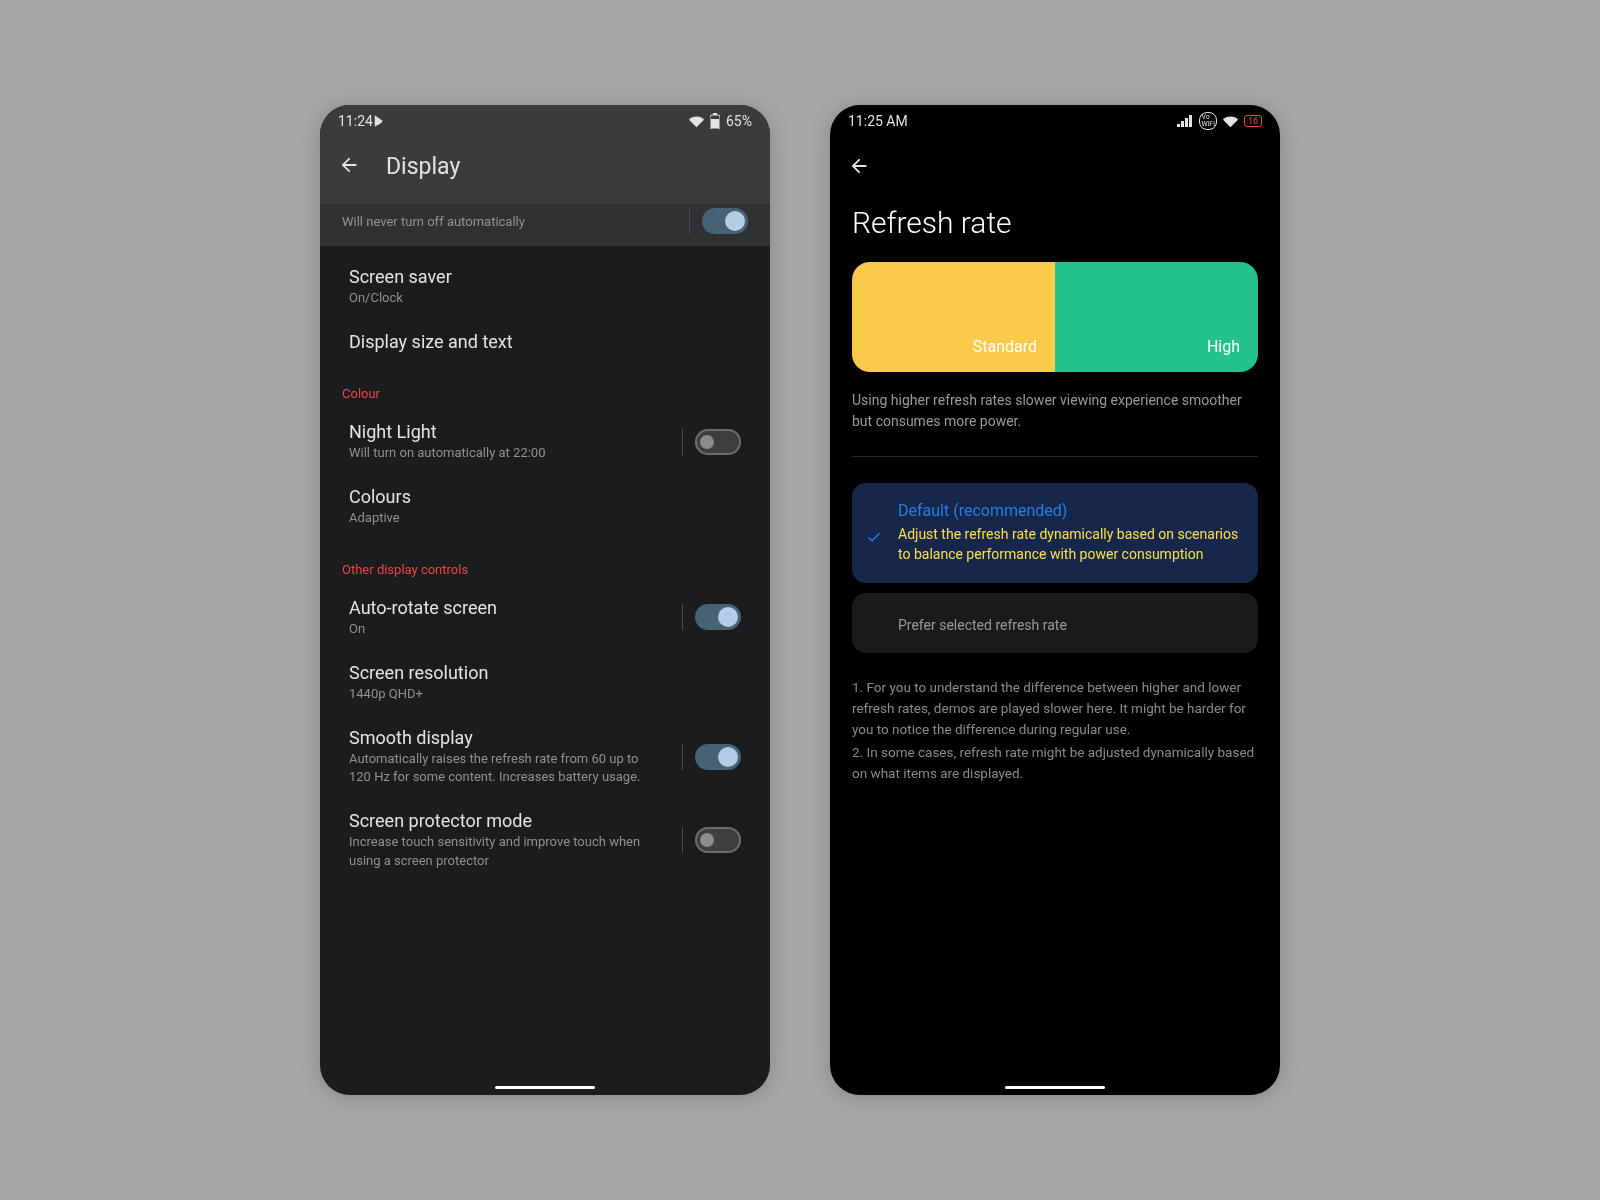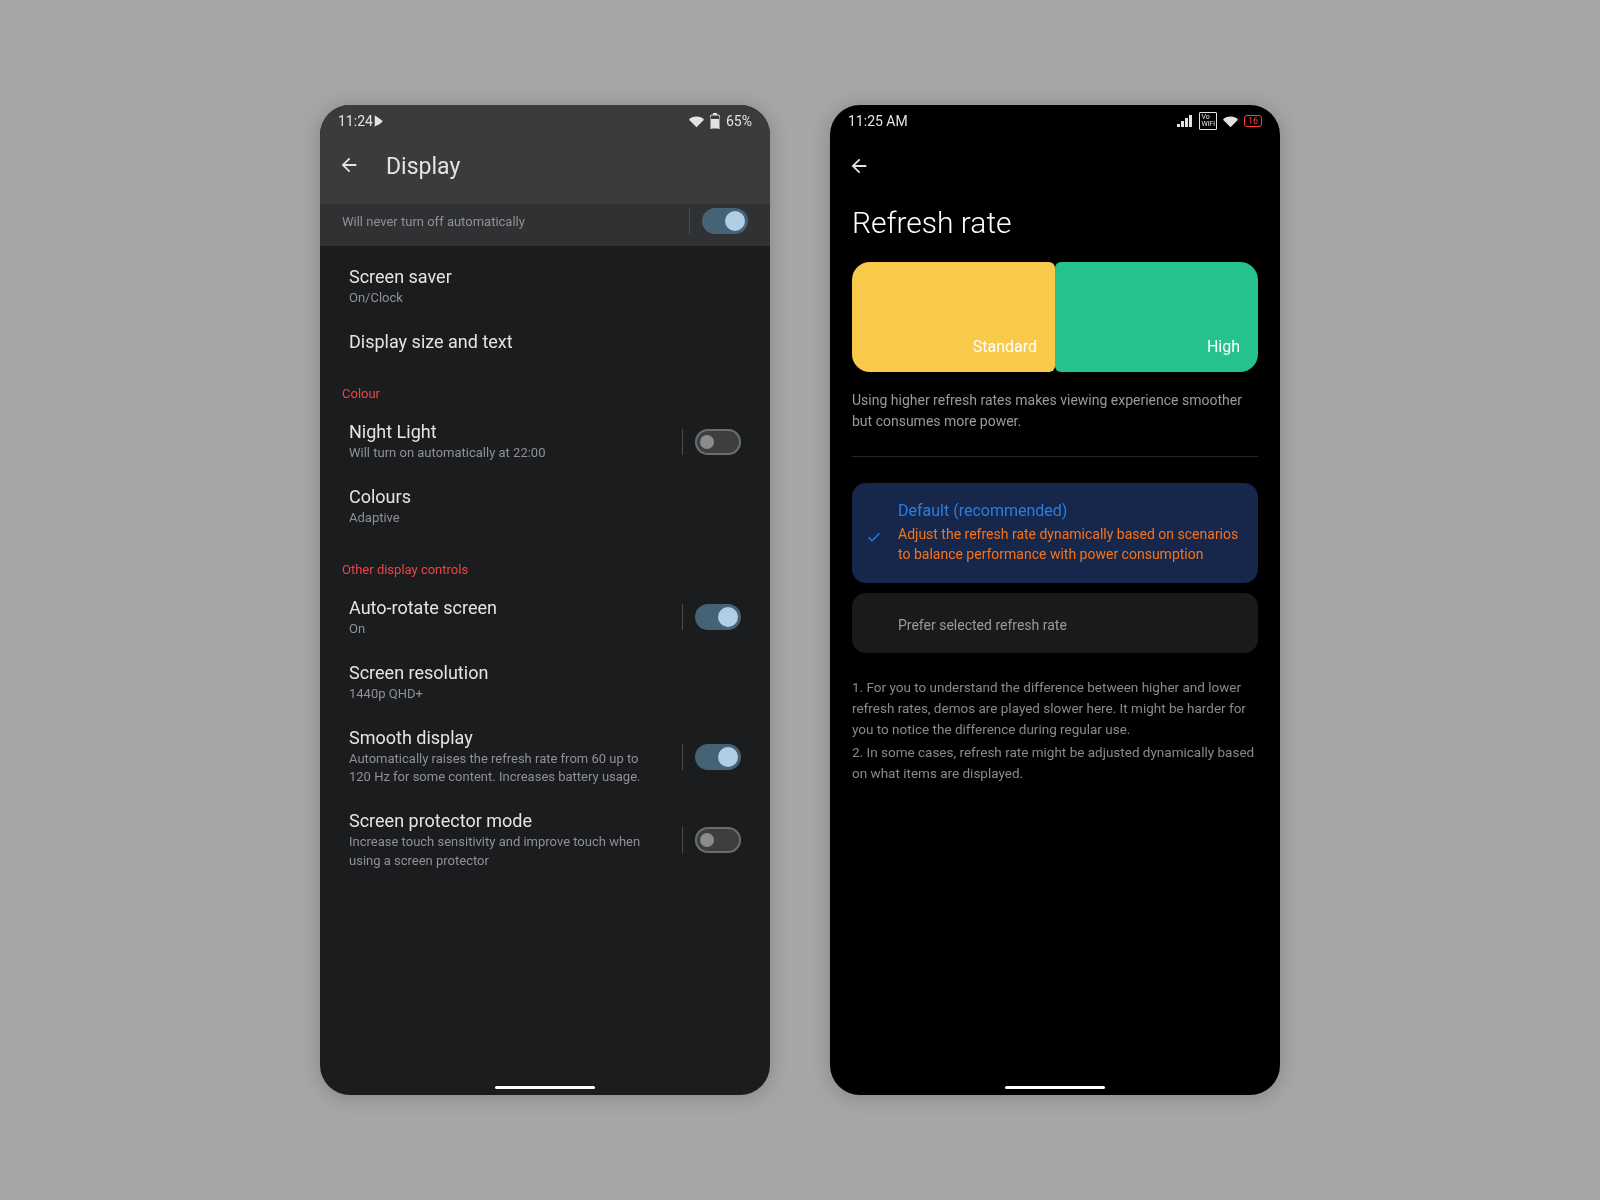--- a/index.html
+++ b/index.html
@@ -123,21 +123,20 @@
     }
     .seg {
       flex: 1;
       display: flex;
       align-items: flex-end;
       justify-content: flex-end;
       padding: 16px 18px;
       color: #fff;
       font-size: 16px;
       cursor: pointer;
-      border-radius: 6px;
     }
     .seg-standard { background: #f9ca4a; }
     .seg-high { background: #25c28e; }
     .p2-note {
       font-size: 14px;
       color: #9a9a9a;
       padding: 18px 22px 24px;
       line-height: 1.5;
     }
     .p2-divider {
@@ -151,21 +150,21 @@
       padding: 18px 18px 18px 46px;
       position: relative;
       cursor: pointer;
     }
     .p2-card.selected { background: #16274b; }
     .p2-card.normal { background: #1a1a1a; }
     .p2-card-title { font-size: 16px; font-weight: 400; }
     .p2-card.selected .p2-card-title { color: #2b7ee0; }
     .p2-card.normal .p2-card-title { color: #ffffff; }
     .p2-card-sub { font-size: 14px; line-height: 1.45; margin-top: 4px; }
-    .p2-card.selected .p2-card-sub { color: #f97316; }
+    .p2-card.selected .p2-card-sub { color: #fde047; }
     .p2-card.normal .p2-card-sub { color: #9a9a9a; }
     .check-icon {
       position: absolute;
       left: 14px;
       top: 46px;
       color: #2b7ee0;
     }
     .p2-footnotes {
       font-size: 13.5px;
       color: #8a8a8a;
@@ -298,21 +297,21 @@
     <div class="status-left">
       <span>11:25 AM</span>
     </div>
     <div class="status-right">
       <svg width="16" height="12" viewBox="0 0 16 12">
           <rect x="0" y="9" width="3" height="3"></rect>
           <rect x="4" y="6" width="3" height="6"></rect>
           <rect x="8" y="3" width="3" height="9"></rect>
           <rect x="12" y="0" width="3" height="12"></rect>
         </svg>
-      <span style="font-size:7px;line-height:1;border:0.5px solid currentColor;padding:1px 1px;border-radius:1px">Vo<br>WiFi</span>
+      <span style="font-size:7px;line-height:1;border:0.5px solid currentColor;padding:1px 1px;border-radius:8px">Vo<br>WiFi</span>
       <svg width="15" height="15" viewBox="0 0 24 24">
           <path d="M12 4C7 4 2.7 6 0 9l12 12L24 9c-2.7-3-7-5-12-5z"></path>
         </svg>
       <span style="display:inline-flex;align-items:center;border:1px solid #ff4040;border-radius:3px;padding:0 3px;font-size:9px;color:#ff4040">16</span>
     </div>
   </div>
 
   <div class="p2-back">
     <svg width="22" height="22" viewBox="0 0 24 24">
         <path fill="currentColor" d="M20 11H7.8l5.6-5.6L12 4l-8 8 8 8 1.4-1.4L7.8 13H20v-2z"></path>
@@ -323,21 +322,21 @@
 
   <div class="seg-control">
     <div class="seg seg-standard">
       <span>Standard</span>
     </div>
     <div class="seg seg-high">
       <span>High</span>
     </div>
   </div>
 
-  <div class="p2-note">Using higher refresh rates makes viewing experience smoother but consumes more power.</div>
+  <div class="p2-note">Using higher refresh rates slower viewing experience smoother but consumes more power.</div>
   <div class="p2-divider"></div>
 
   <div class="p2-card selected">
     <span class="check-icon">
       <svg width="16" height="16" viewBox="0 0 24 24">
           <path fill="currentColor" d="M9 16.2l-4.6-4.6L3 13l6 6 12-12-1.4-1.4z"></path>
         </svg>
     </span>
     <div class="p2-card-title">Default (recommended)</div>
     <div class="p2-card-sub">Adjust the refresh rate dynamically based on scenarios to balance performance with power consumption</div>

